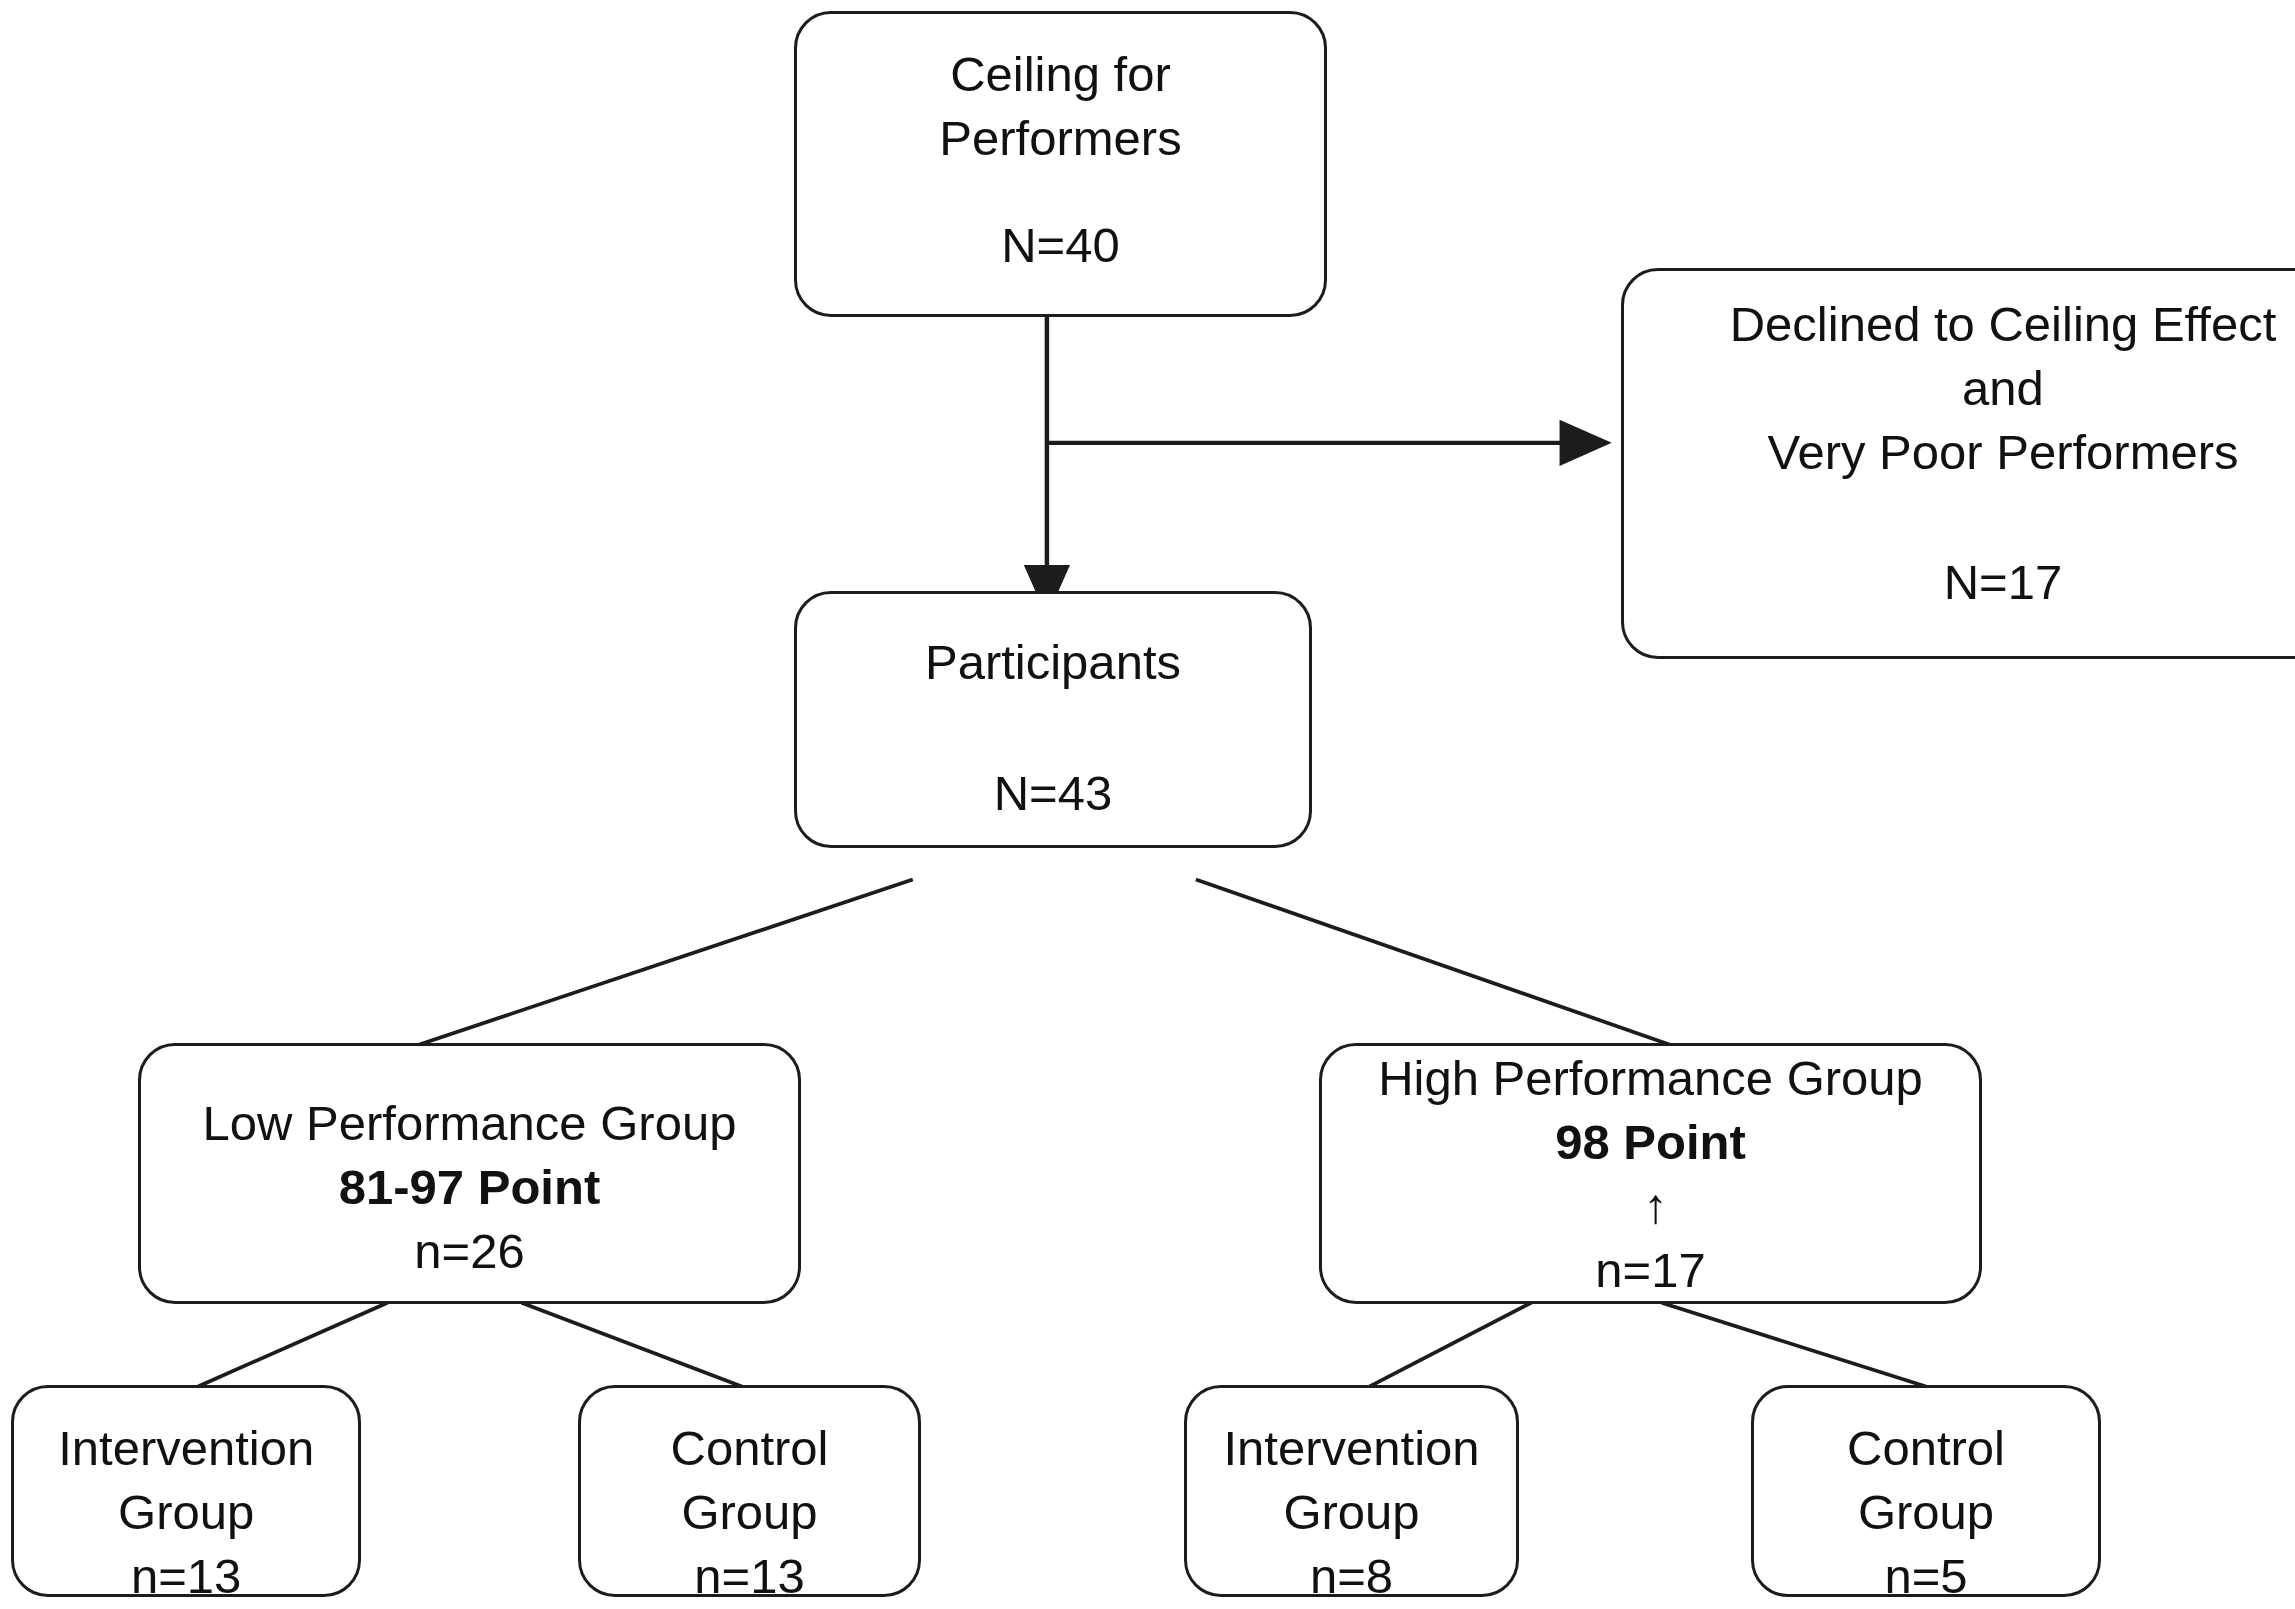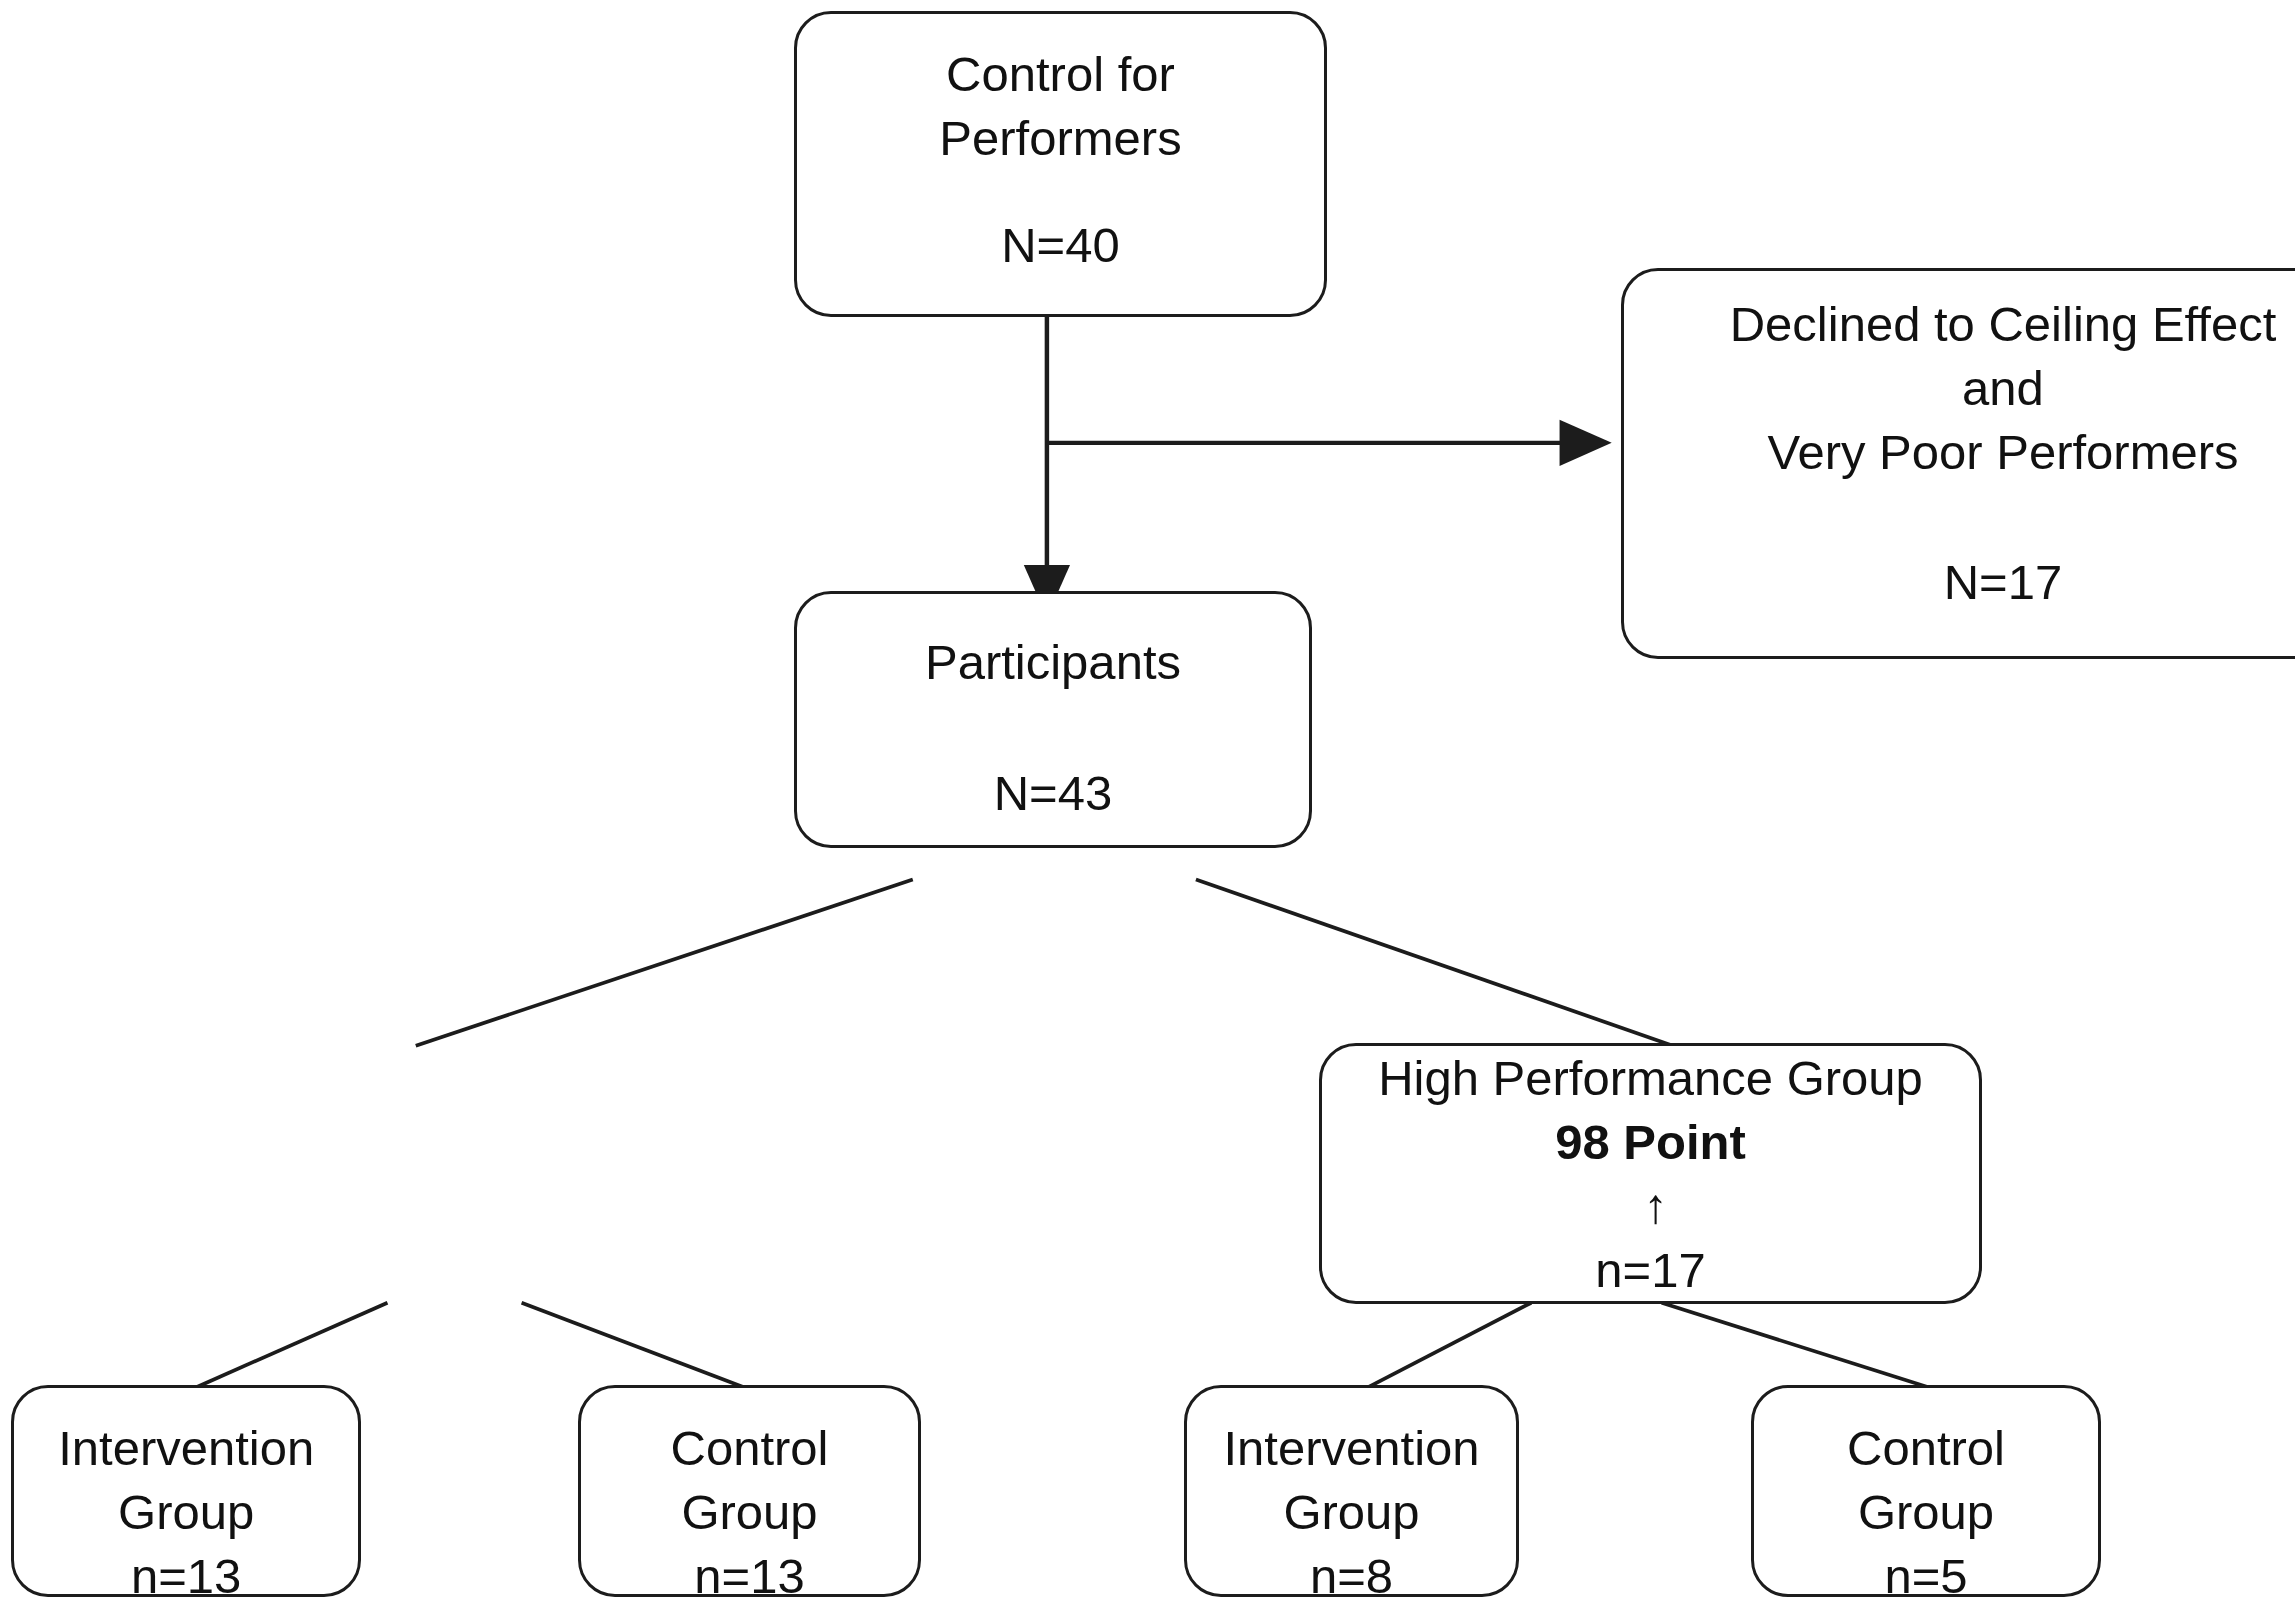--- a/index.html
+++ b/index.html
@@ -69,37 +69,42 @@
     <line x1="520" y1="1748" x2="262" y2="1862" stroke-width="5" stroke="#1c1c1c"></line>
 
     <line x1="700" y1="1748" x2="1000" y2="1862" stroke-width="5" stroke="#1c1c1c"></line>
 
     <line x1="2055" y1="1748" x2="1835" y2="1862" stroke-width="5" stroke="#1c1c1c"></line>
 
     <line x1="2230" y1="1748" x2="2590" y2="1862" stroke-width="5" stroke="#1c1c1c"></line>
   </svg>
 
   <div class="box box-assessed">
-    <span>Control for</span>
+    <span>Ceiling for</span>
     <span>Performers</span>
     <span class="count-gap-assessed">N=40</span>
   </div>
 
   <div class="box box-declined">
     <span>Declined to Ceiling Effect</span>
     <span>and</span>
     <span>Very Poor Performers</span>
     <span class="count-gap-declined">N=17</span>
   </div>
 
   <div class="box box-participants">
     <span>Participants</span>
     <span class="count-gap-participants">N=43</span>
   </div>
 
+  <div class="box box-low-group">
+    <span>Low Performance Group</span>
+    <span class="bold">81-97 Point</span>
+    <span>n=26</span>
+  </div>
 
   <div class="box box-high-group">
     <span>High Performance Group</span>
     <span class="bold">
       <span style="display:inline;">98 Point</span><span class="up-arrow">↑</span>
     </span>
     <span>n=17</span>
   </div>
 
   <div class="box box-low-int">

